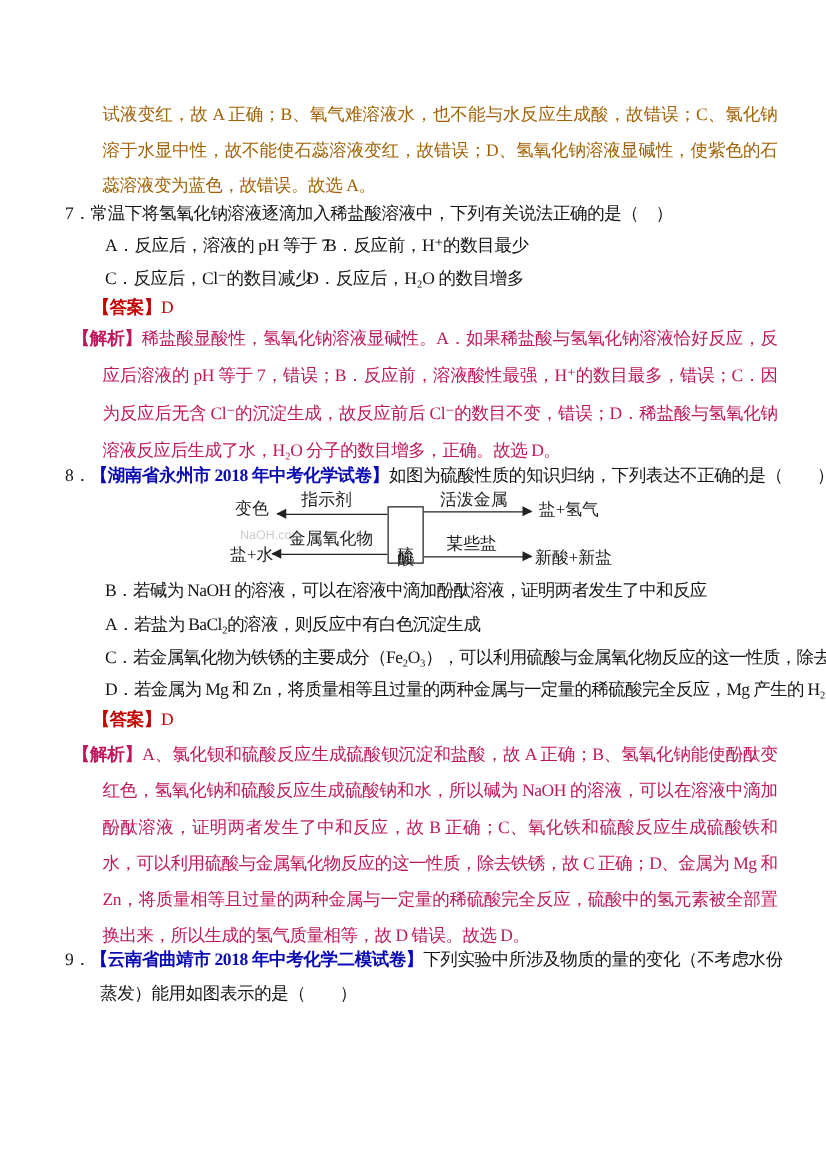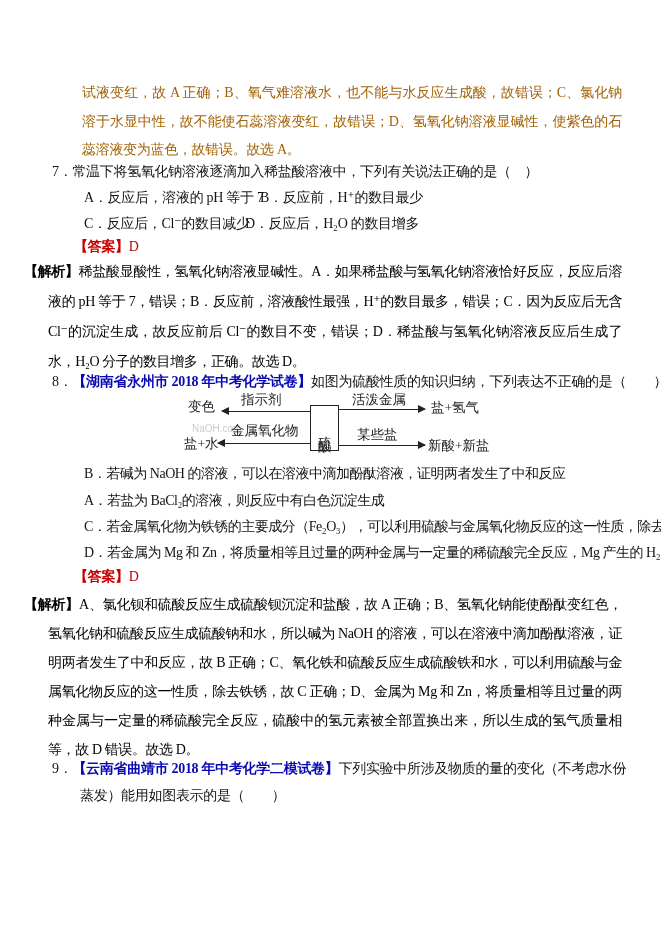--- a/index.html
+++ b/index.html
@@ -26,23 +26,23 @@
   .q7stem{margin-top:-6px;}
   .optrow{padding-left:84px;line-height:26px;white-space:nowrap;}
   .optrow1{margin-top:1px;}
   .optrow1 .col1{display:inline-block;width:176px;}
   .optrow2 .col1{display:inline-block;width:161px;}
   .answer{padding-left:74px;line-height:26px;color:#c40000;}
   .answer .lbl{font-weight:bold;}
   .answer7{margin-top:-3px;}
   .answer8{margin-top:-2px;}
   .analysis{
-    padding-left:48px;margin-right:39px;
+    padding-left:82px;margin-right:39px;
     text-indent:-24px;text-align:justify;
-    color:#000000;letter-spacing:-0.4px;
+    color:#be185d;letter-spacing:-0.4px;
   }
   .analysis .lbl{font-weight:bold;}
   .ana7{margin-top:-3px;line-height:30px;}
   .ana8{margin-top:0;line-height:29px;}
   .q8stem{margin-top:-8px;}
   .q9stem{
     margin-top:-9px;line-height:27px;
     padding-left:80px;text-indent:-28px;
     white-space:normal;margin-right:30px;
   }

